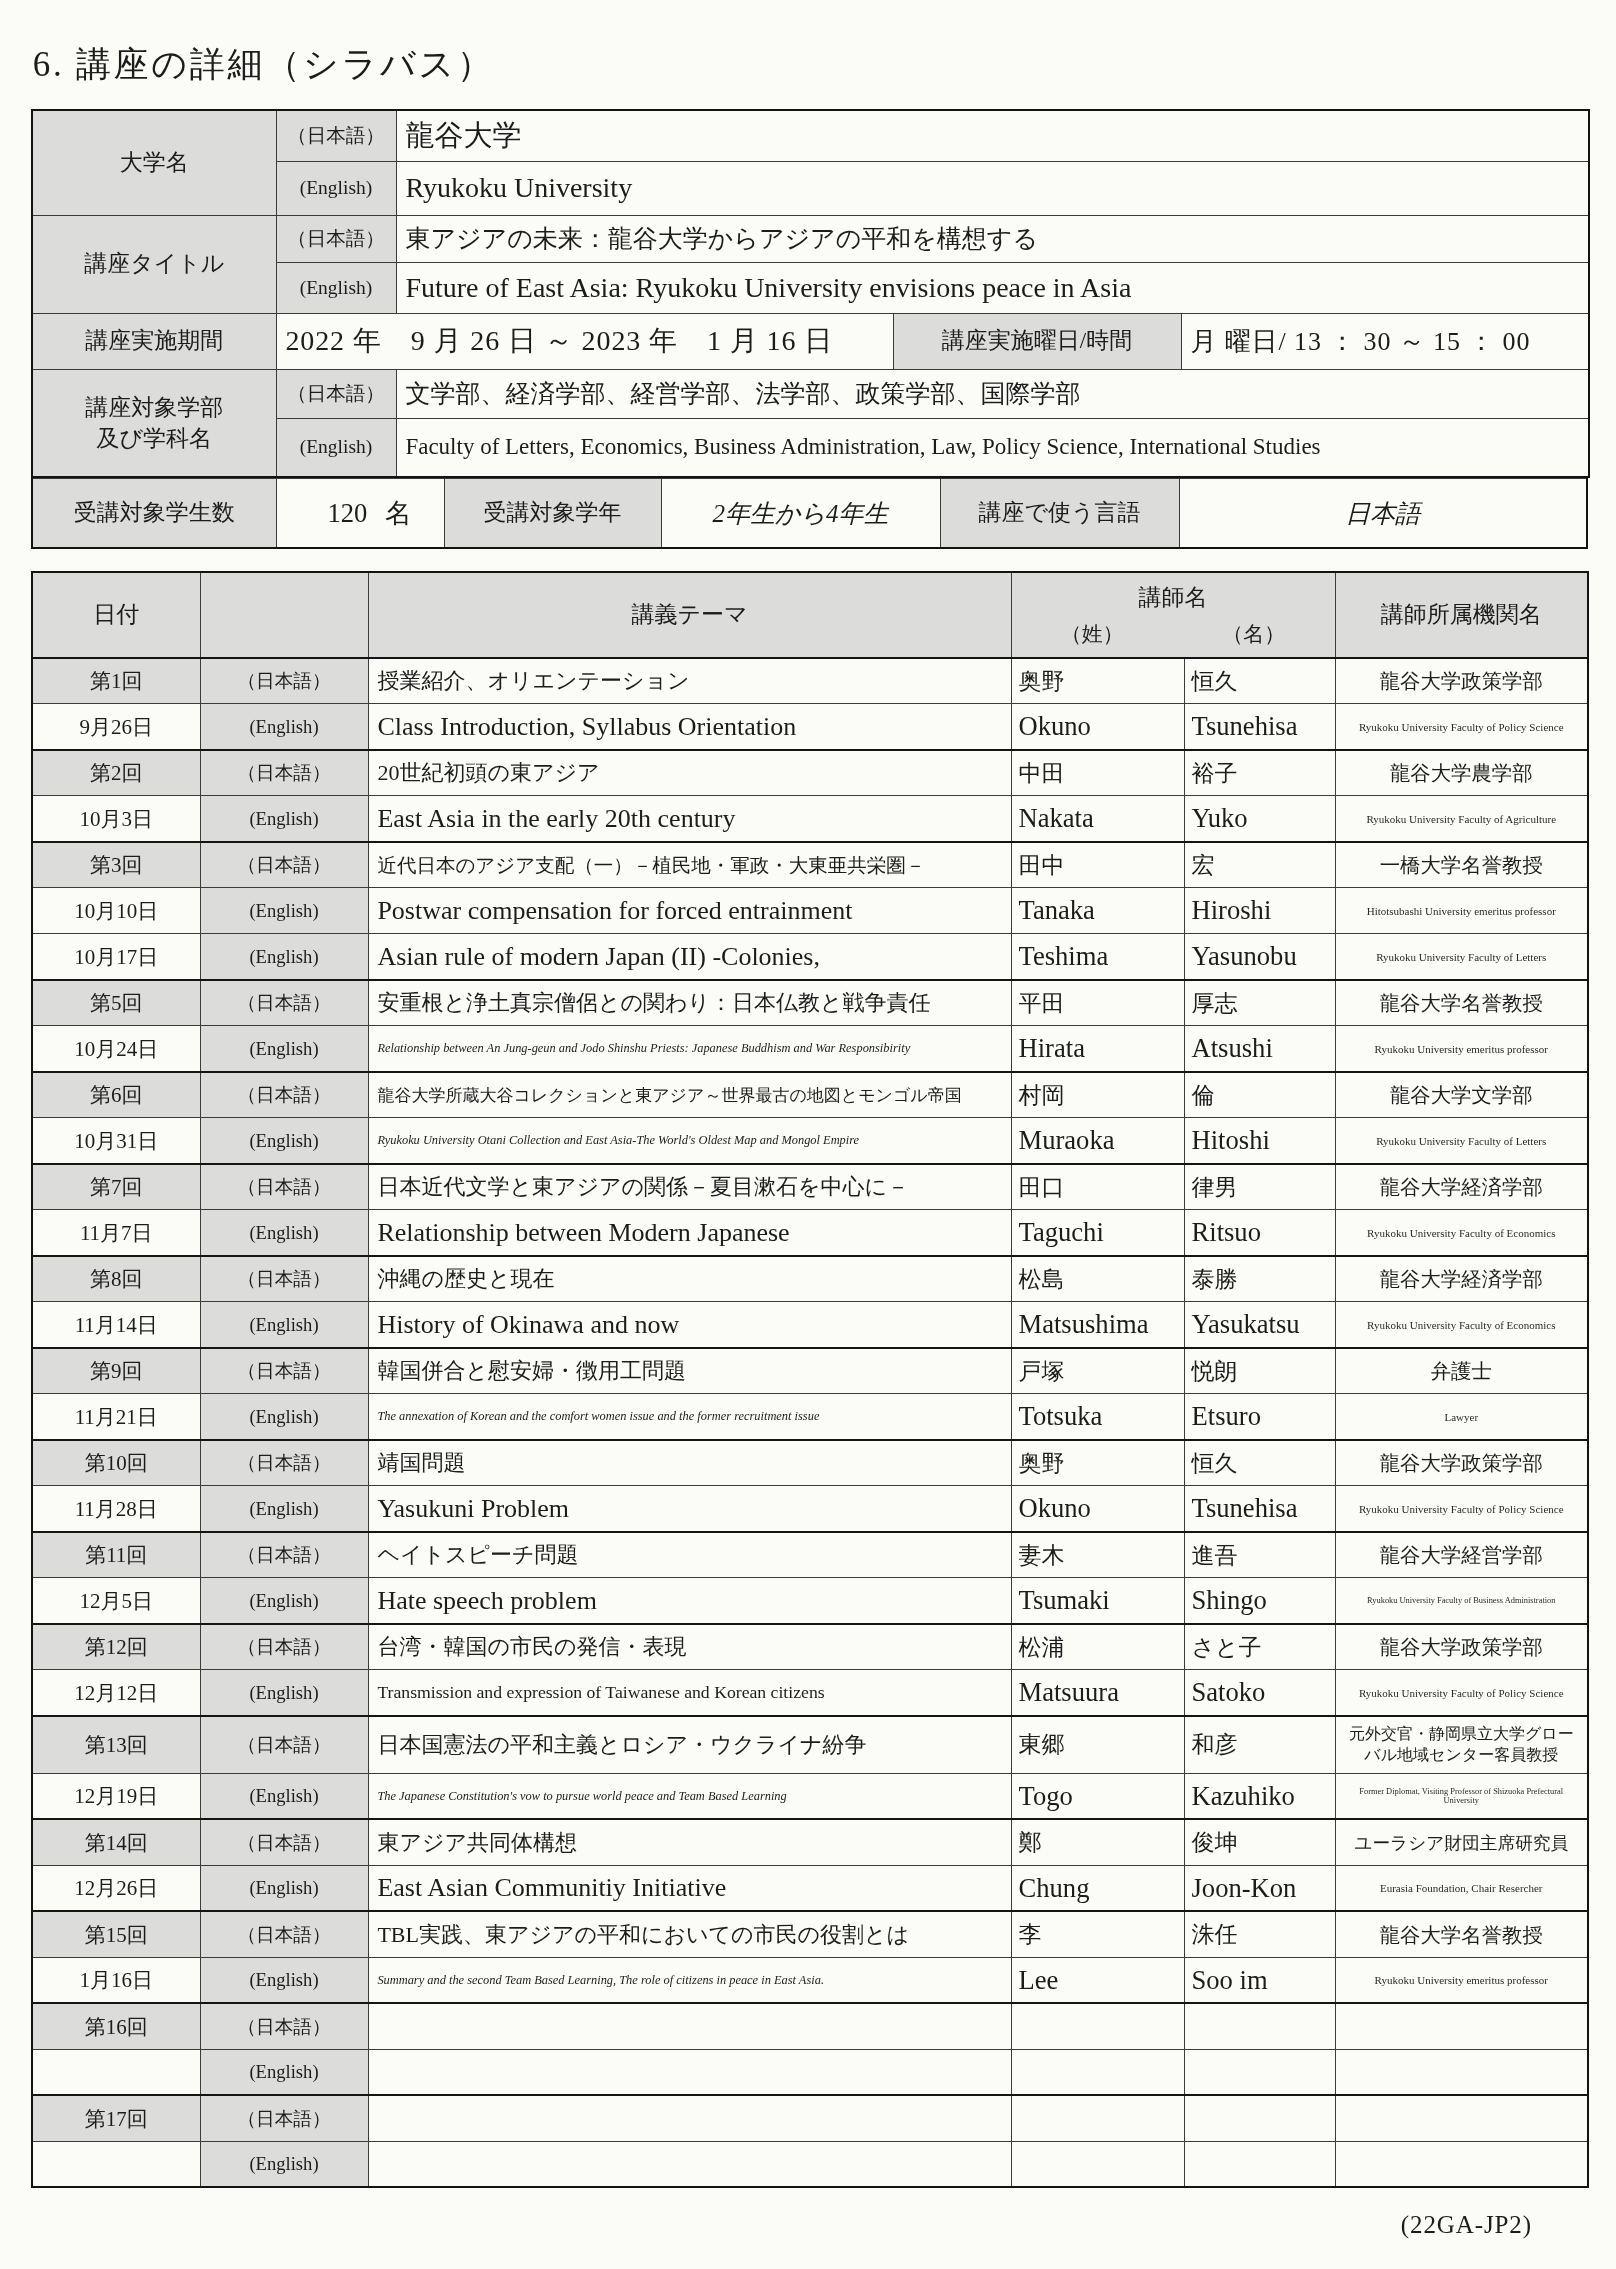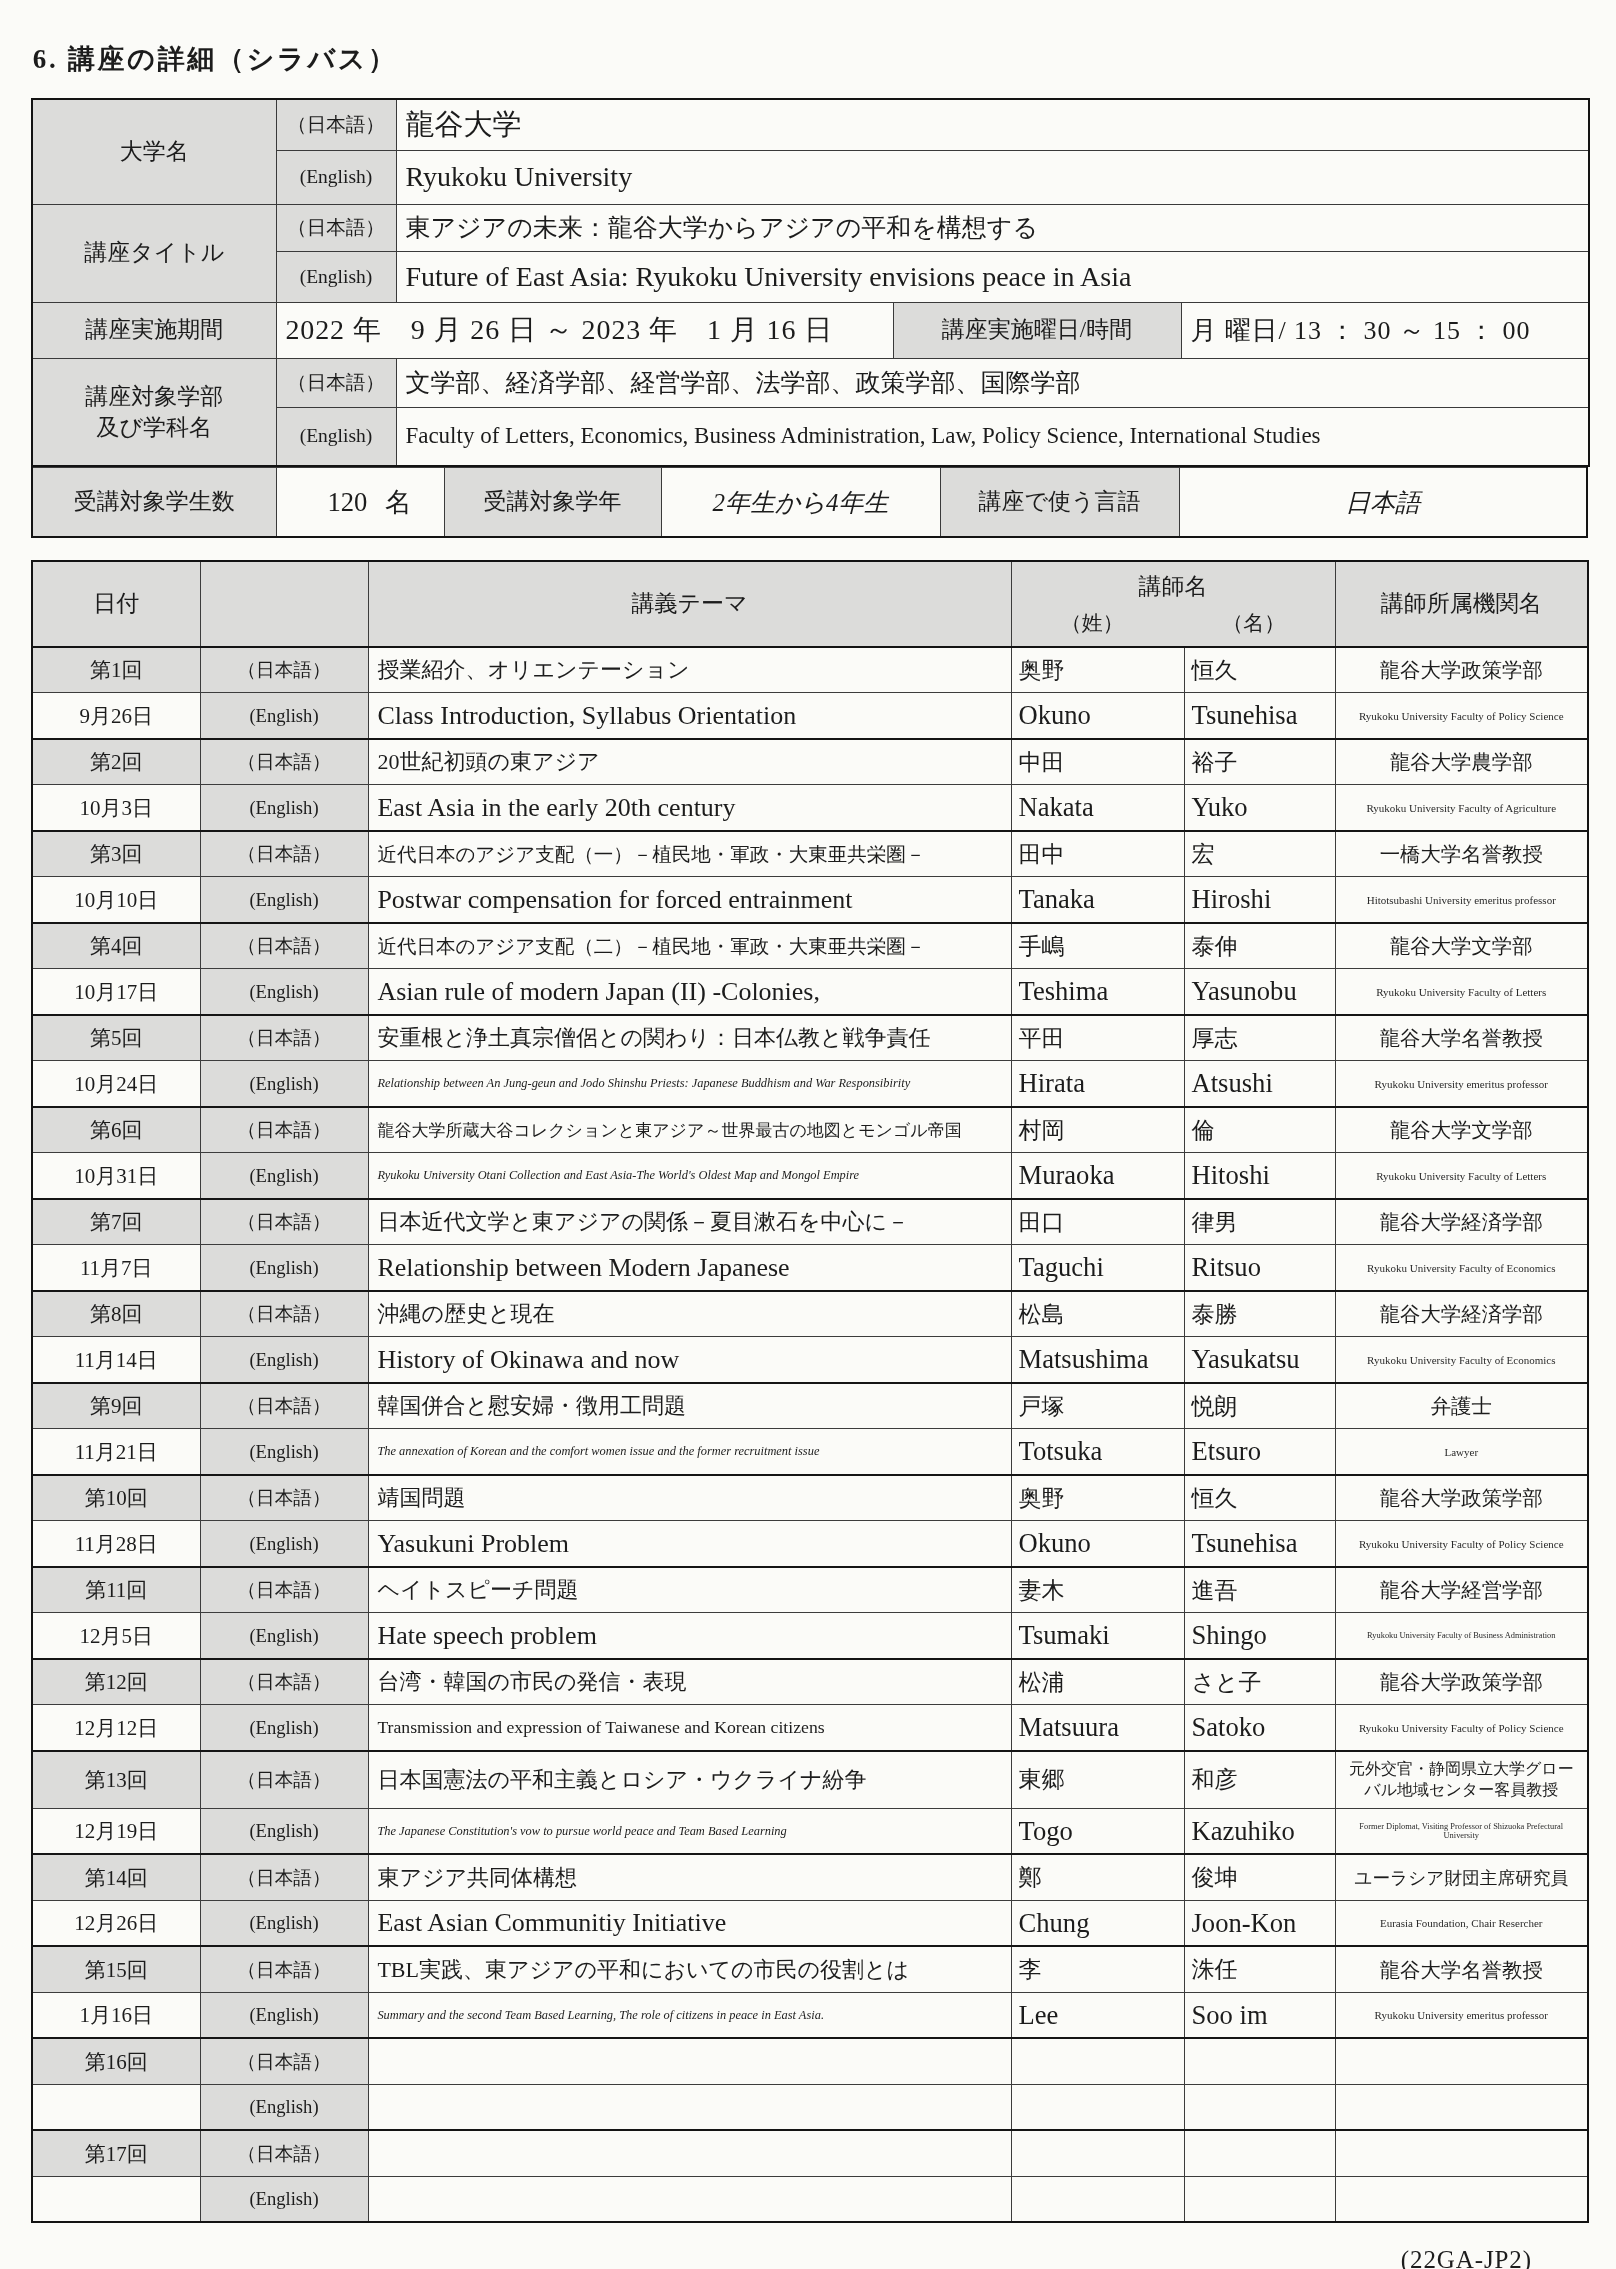--- a/index.html
+++ b/index.html
@@ -5,21 +5,21 @@
   * { box-sizing: border-box; margin: 0; padding: 0; }
   html,body { width: 1616px; background: #fbfbf8; }
   body {
     height: 2270px;
     font-family: "Liberation Serif", "DejaVu Serif", serif;
     color: #1c1c1c;
     position: relative;
   }
   .page { padding: 41px 29px 0 31px; }
   .doc-title {
-    font-size: 27px; font-weight: 700; letter-spacing: 2.7px;
+    font-size: 35px; font-weight: 400; letter-spacing: 2.7px;
     margin: 0 0 21px 1.8px;
   }
   table { border-collapse: collapse; table-layout: fixed; width: 1556px; }
   td, th { overflow: hidden; }
 
   
   .info-table, .students-table, .main-table { border: 2.7px solid #131313; }
   .info-table td, .info-table th,
   .students-table td, .students-table th {
     border: 1.8px solid #3a3a3a; padding: 0 8.9px; font-weight: normal;
@@ -233,28 +233,20 @@
   </tr>
   <tr>
     <td class="c-no">10月10日</td>
     <td class="c-sub gray">(English)</td>
     <td class="c-theme theme-en fit-en">Postwar compensation for forced entrainment</td>
     <td class="c-sname name-en">Tanaka</td>
     <td class="c-gname name-en">Hiroshi</td>
     <td class="c-inst inst-en fit-insten">Hitotsubashi University emeritus professor</td>
   </tr>
 
-  <tr class="block-start">
-    <td class="c-no gray">第4回</td>
-    <td class="c-sub gray">（日本語）</td>
-    <td class="c-theme theme-ja fit-jp sm">近代日本のアジア支配（二）－植民地・軍政・大東亜共栄圏－</td>
-    <td class="c-sname name-ja">手嶋</td>
-    <td class="c-gname name-ja">泰伸</td>
-    <td class="c-inst inst-ja fit-instjp">龍谷大学文学部</td>
-  </tr>
   <tr>
     <td class="c-no">10月17日</td>
     <td class="c-sub gray">(English)</td>
     <td class="c-theme theme-en fit-en">Asian rule of modern Japan (II) -Colonies,</td>
     <td class="c-sname name-en">Teshima</td>
     <td class="c-gname name-en">Yasunobu</td>
     <td class="c-inst inst-en fit-insten">Ryukoku University Faculty of Letters</td>
   </tr>
 
   <tr class="block-start">

